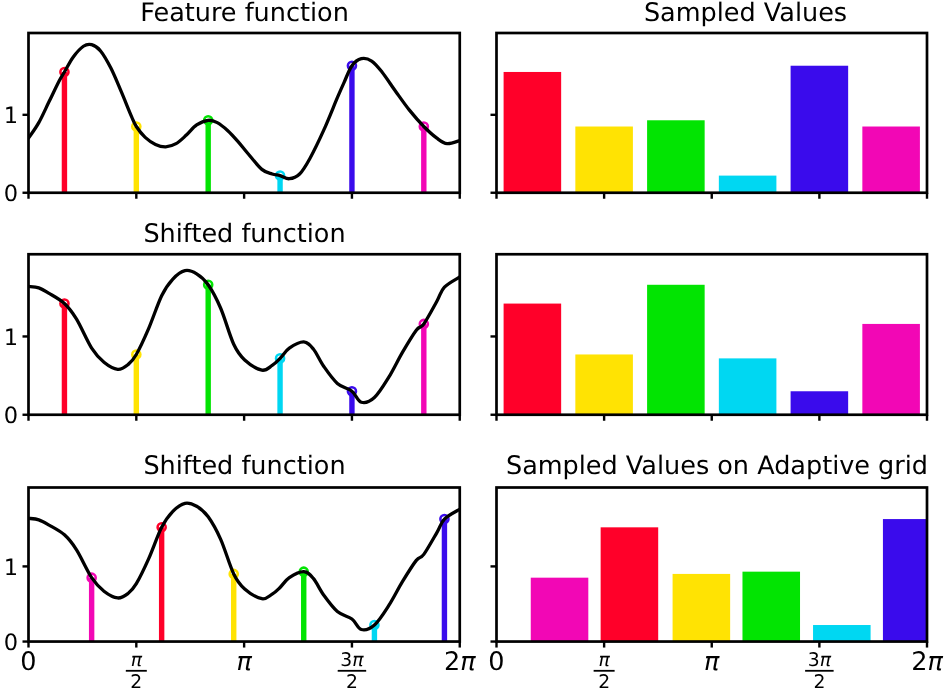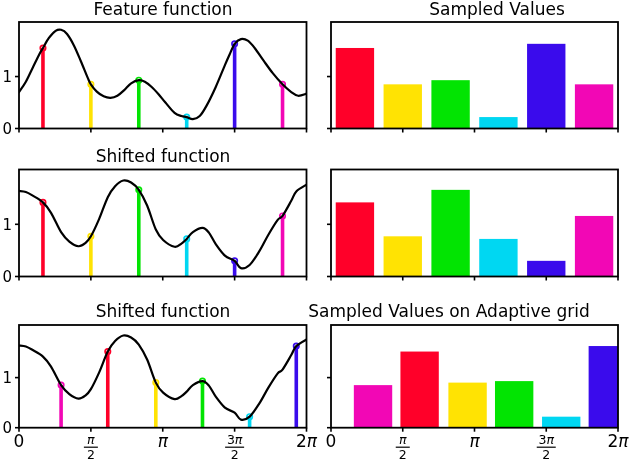--- a/index.html
+++ b/index.html
@@ -2,21 +2,21 @@
 <html><head>
 <meta charset="utf-8">
 <style>
   html,body{margin:0;padding:0;background:#fff;}
   .figure{position:relative;width:632px;height:460px;background:#ffffff;overflow:hidden;
           font-family:"DejaVu Sans","Liberation Sans",sans-serif;}
   .subplot-title{position:absolute;transform:translateX(-50%);font-size:17px;line-height:1.15;
                  color:#000;white-space:nowrap;}
   .t0{left:163px;top:0px;}  .t1{left:475px;top:0px;margin-left:22px;}
   .t2{left:163px;top:147px;}.t3{left:475px;top:147px;}
-  .t4{left:163px;top:302px;}.t5{left:449px;top:302px;}
+  .t4{left:163px;top:302px;}.t5{left:478px;top:302px;}
   svg text{font-family:"DejaVu Sans","Liberation Sans",sans-serif;fill:#000;}
 </style>
 </head>
 <body>
 
 <div class="figure">
   <div class="subplot-title t0">Feature function</div>
   <div class="subplot-title t1">Sampled Values</div>
   <div class="subplot-title t2">Shifted function</div>
   <div class="subplot-title t4">Shifted function</div>

